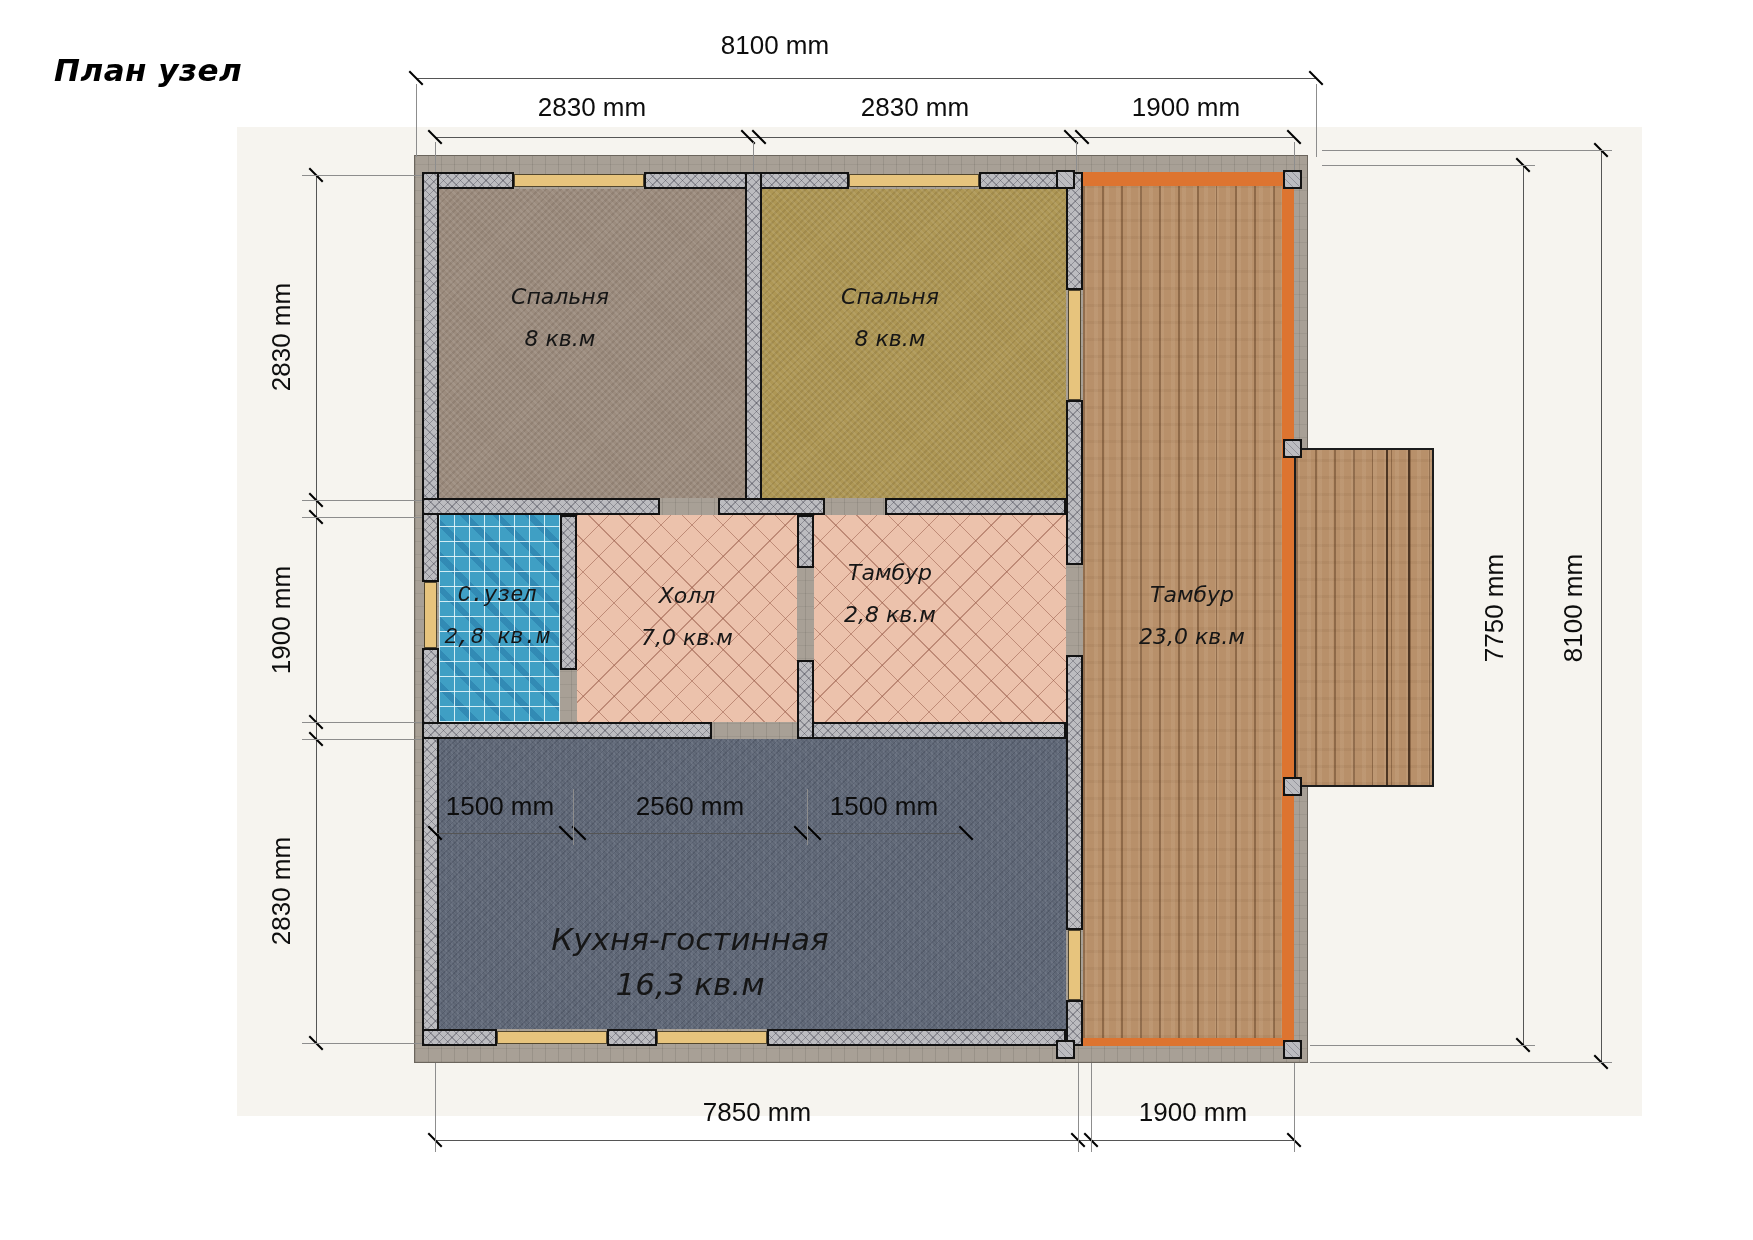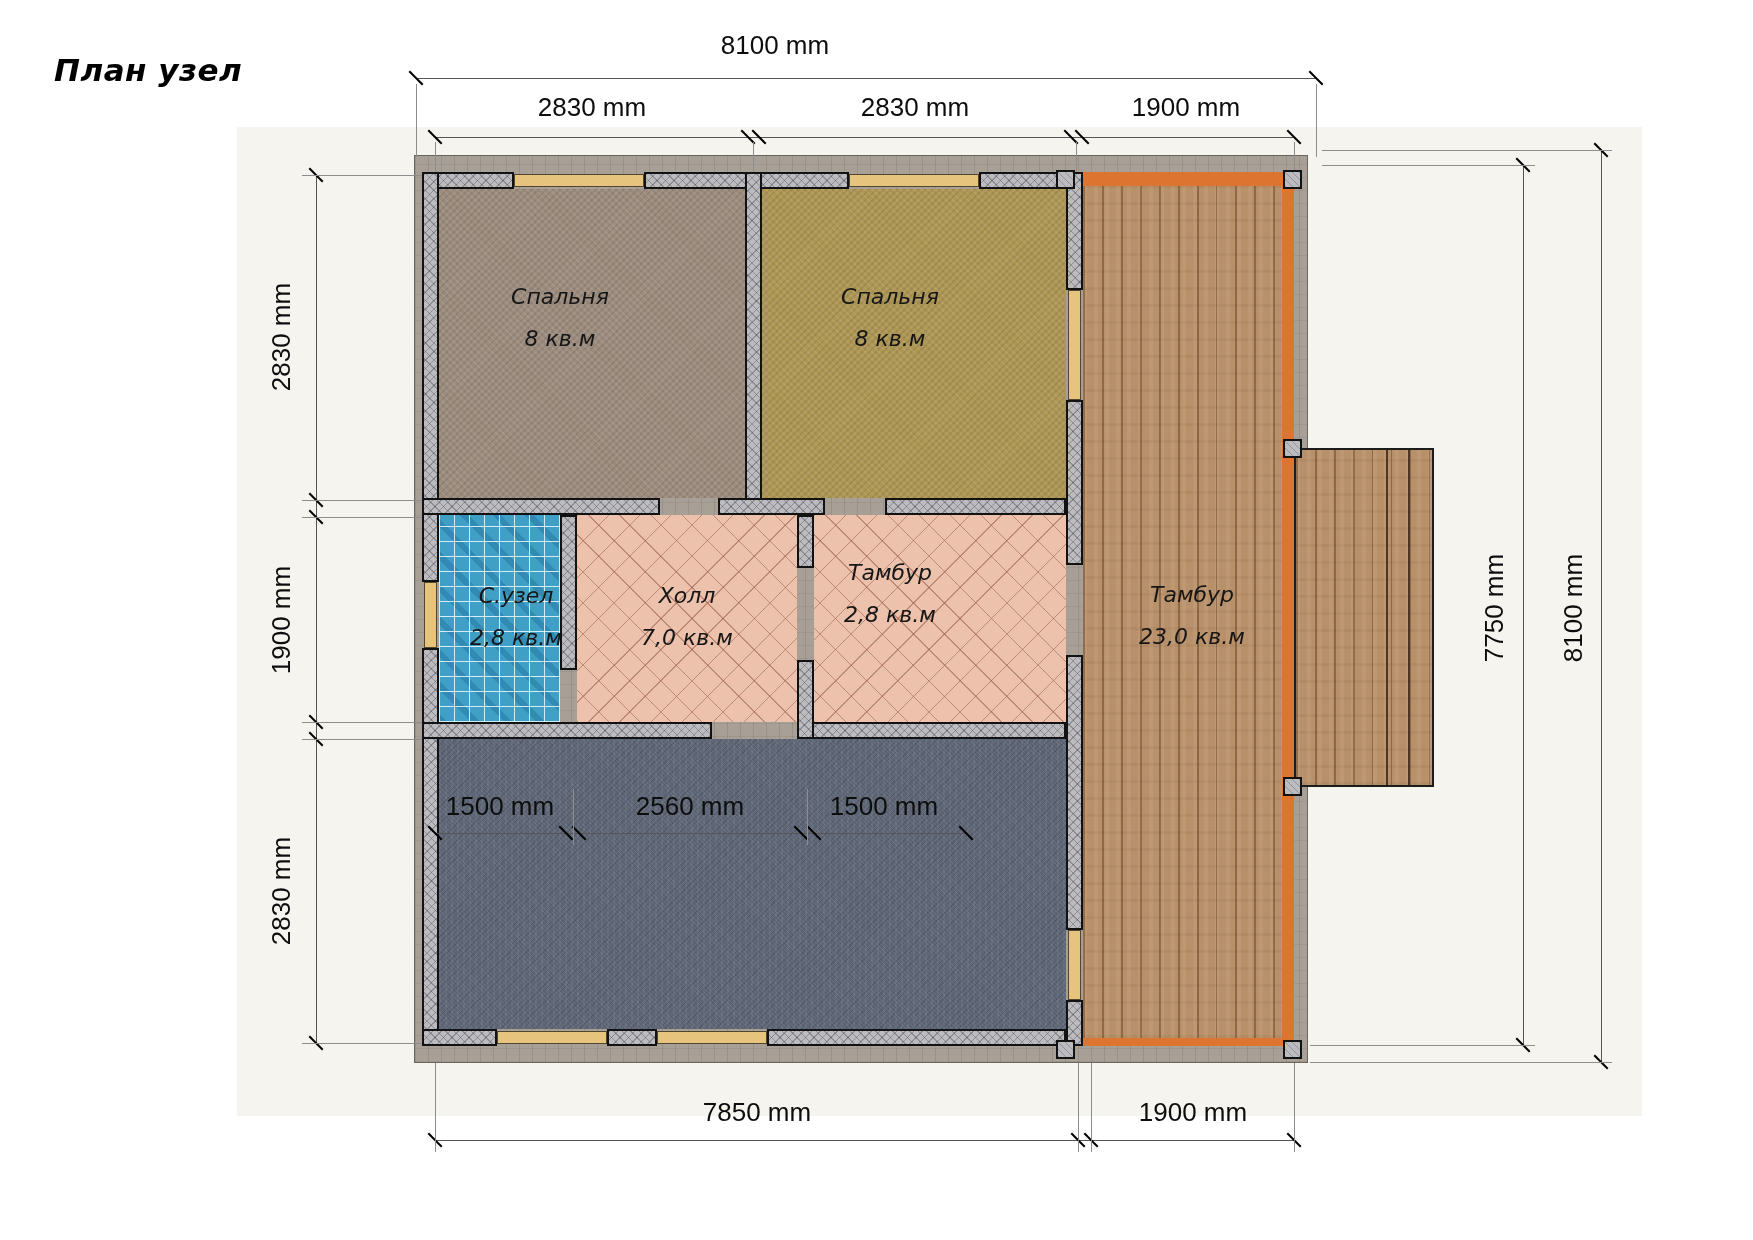--- a/index.html
+++ b/index.html
@@ -162,37 +162,39 @@
 <div class="abs post" style="left:1056px;top:1040px;width:19px;height:19px;z-index:5;"></div>
 
 <div class="abs room-label" style="left:560px;top:318px;">
   <div>Спальня</div>
   <div>8 кв.м</div>
 </div>
 <div class="abs room-label" style="left:890px;top:318px;">
   <div>Спальня</div>
   <div>8 кв.м</div>
 </div>
-<div class="abs room-label" style="left:516px;top:617px;">
+<div class="abs room-label" style="left:497px;top:617px;font-family:Liberation Mono, monospace;">
   <div>С.узел</div>
   <div>2,8 кв.м</div>
 </div>
 <div class="abs room-label" style="left:687px;top:617px;">
   <div>Холл</div>
   <div>7,0 кв.м</div>
 </div>
 <div class="abs room-label" style="left:890px;top:594px;">
   <div>Тамбур</div>
   <div>2,8 кв.м</div>
 </div>
 <div class="abs room-label" style="left:1192px;top:616px;">
   <div>Тамбур</div>
   <div>23,0 кв.м</div>
 </div>
 <div class="abs room-label big" style="left:690px;top:962px;">
+  <div>Кухня-гостинная</div>
+  <div>16,3 кв.м</div>
 </div>
 
 <div class="abs dim-h" style="left:416px;top:78px;width:900px;"></div>
 <div class="abs tick" style="left:416px;top:78px;"></div>
 <div class="abs tick" style="left:1316px;top:78px;"></div>
 <div class="abs dim-label" style="left:775px;top:45px;">8100 mm</div>
 
 <div class="abs dim-h" style="left:435px;top:137px;width:859px;"></div>
 <div class="abs tick" style="left:435px;top:137px;"></div>
 <div class="abs tick" style="left:748px;top:137px;"></div>

